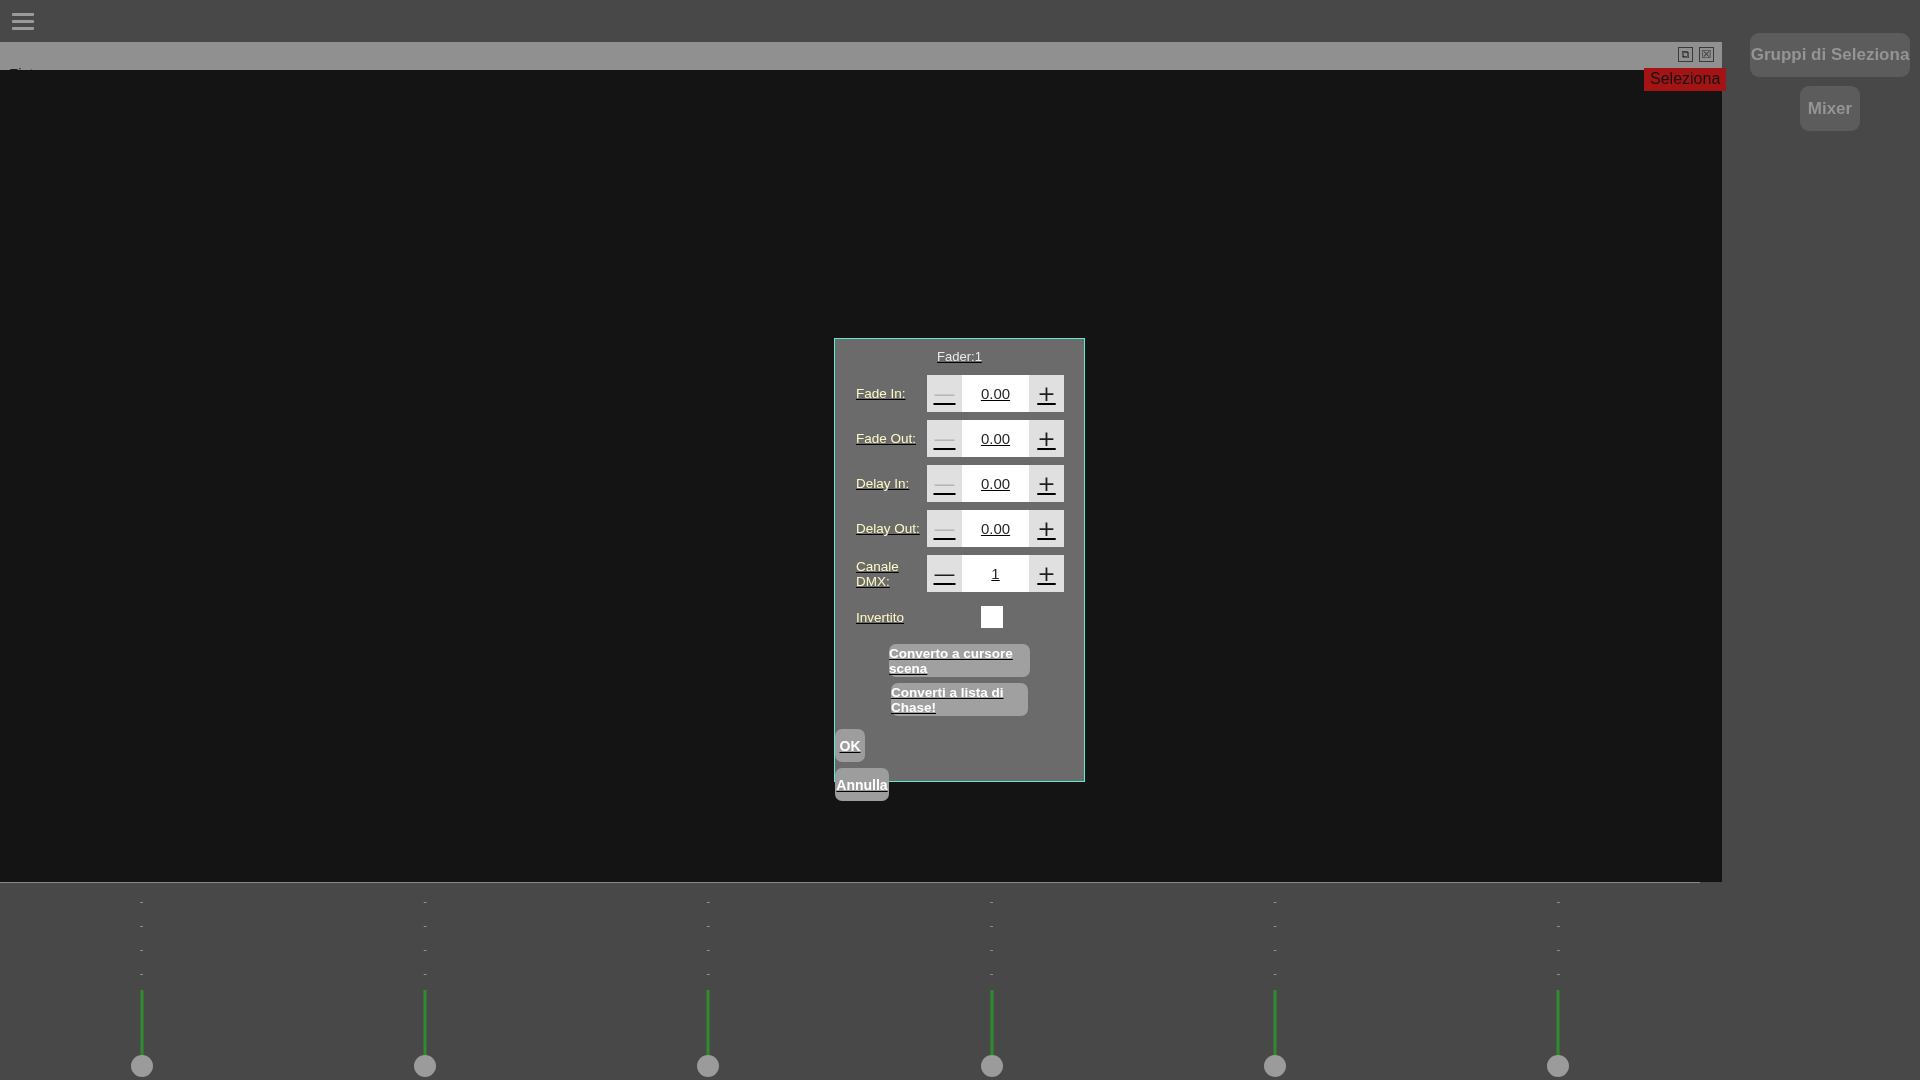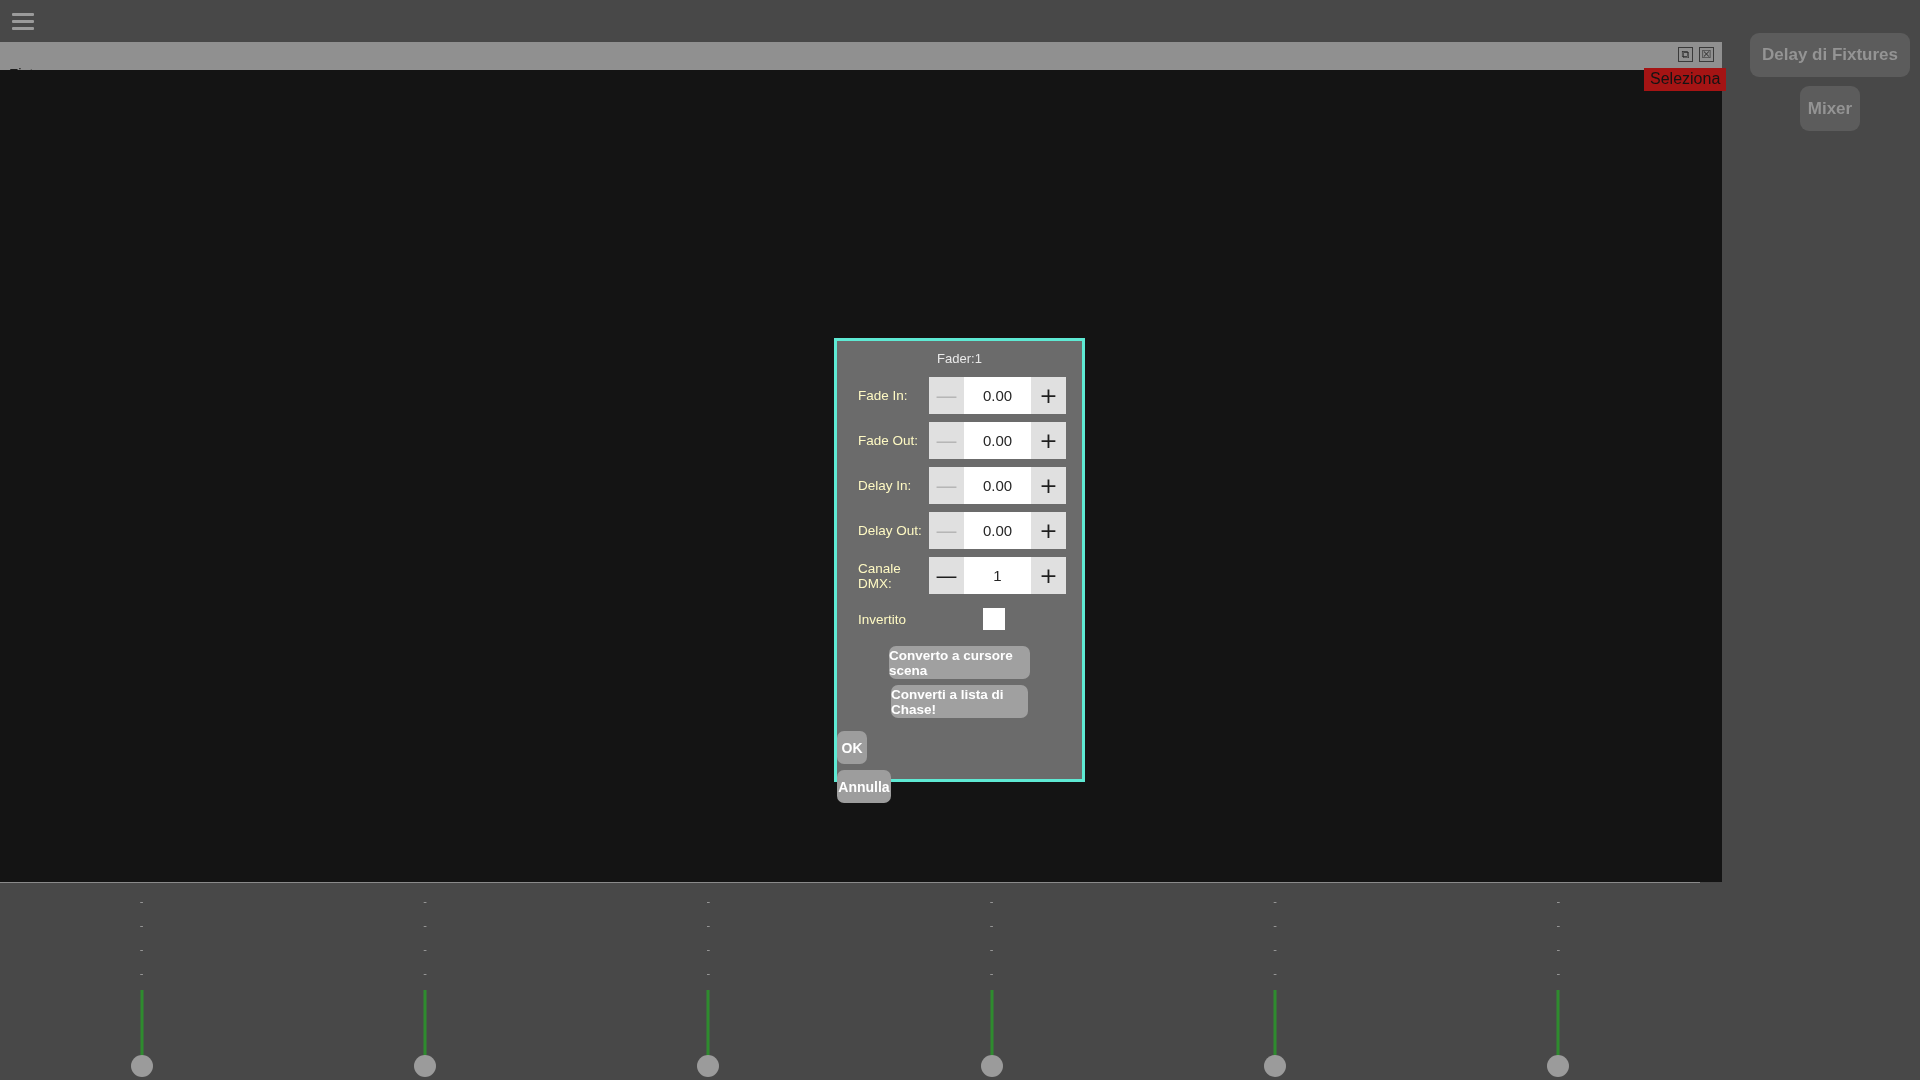--- a/index.html
+++ b/index.html
@@ -135,21 +135,22 @@
     transform: translate(-50%, -50%);
     width: 46px; height: 46px; border-radius: 50%;
     background: #8e8e8e; border: 1px solid #3c3c3c;
   }
 
   
   .dialog {
     position: absolute; left: 834px; top: 338px;
     width: 251px; height: 444px;
     background: #6b6b6b;
-    border: 3px solid #5eead4;
+    border: 1px solid #5eead4;
+    text-decoration: underline;
   }
   .dlg-title {
     width: 100%; text-align: center;
     color: #e9e9e9; font-size: 13px;
     margin-top: 10px; margin-bottom: 7px;
   }
   .dlg-row {
     position: relative; height: 45px;
     display: flex; align-items: center;
   }
@@ -220,21 +221,21 @@
         <div class="wbtn">⧉</div>
         <div class="wbtn">☒</div>
       </div>
     </div>
     <div class="fx-canvas"></div>
   </div>
 
   <div class="seleziona">Seleziona</div>
 
   <div class="rightpanel">
-    <div class="rp-btn" id="rp-gruppi">Delay di Fixtures</div>
+    <div class="rp-btn" id="rp-gruppi">Gruppi di Seleziona</div>
     <div class="rp-btn" id="rp-mixer">Mixer</div>
   </div>
 
   <div class="faderstrip" id="fader-strip">
       <div class="fader-col" style="left: 0px; width: 283.333px;">
         <div class="fader-marks" style="width: 283.333px;">
           <div class="fader-mark">-</div>
           <div class="fader-mark">-</div>
           <div class="fader-mark">-</div>
           <div class="fader-mark">-</div>

